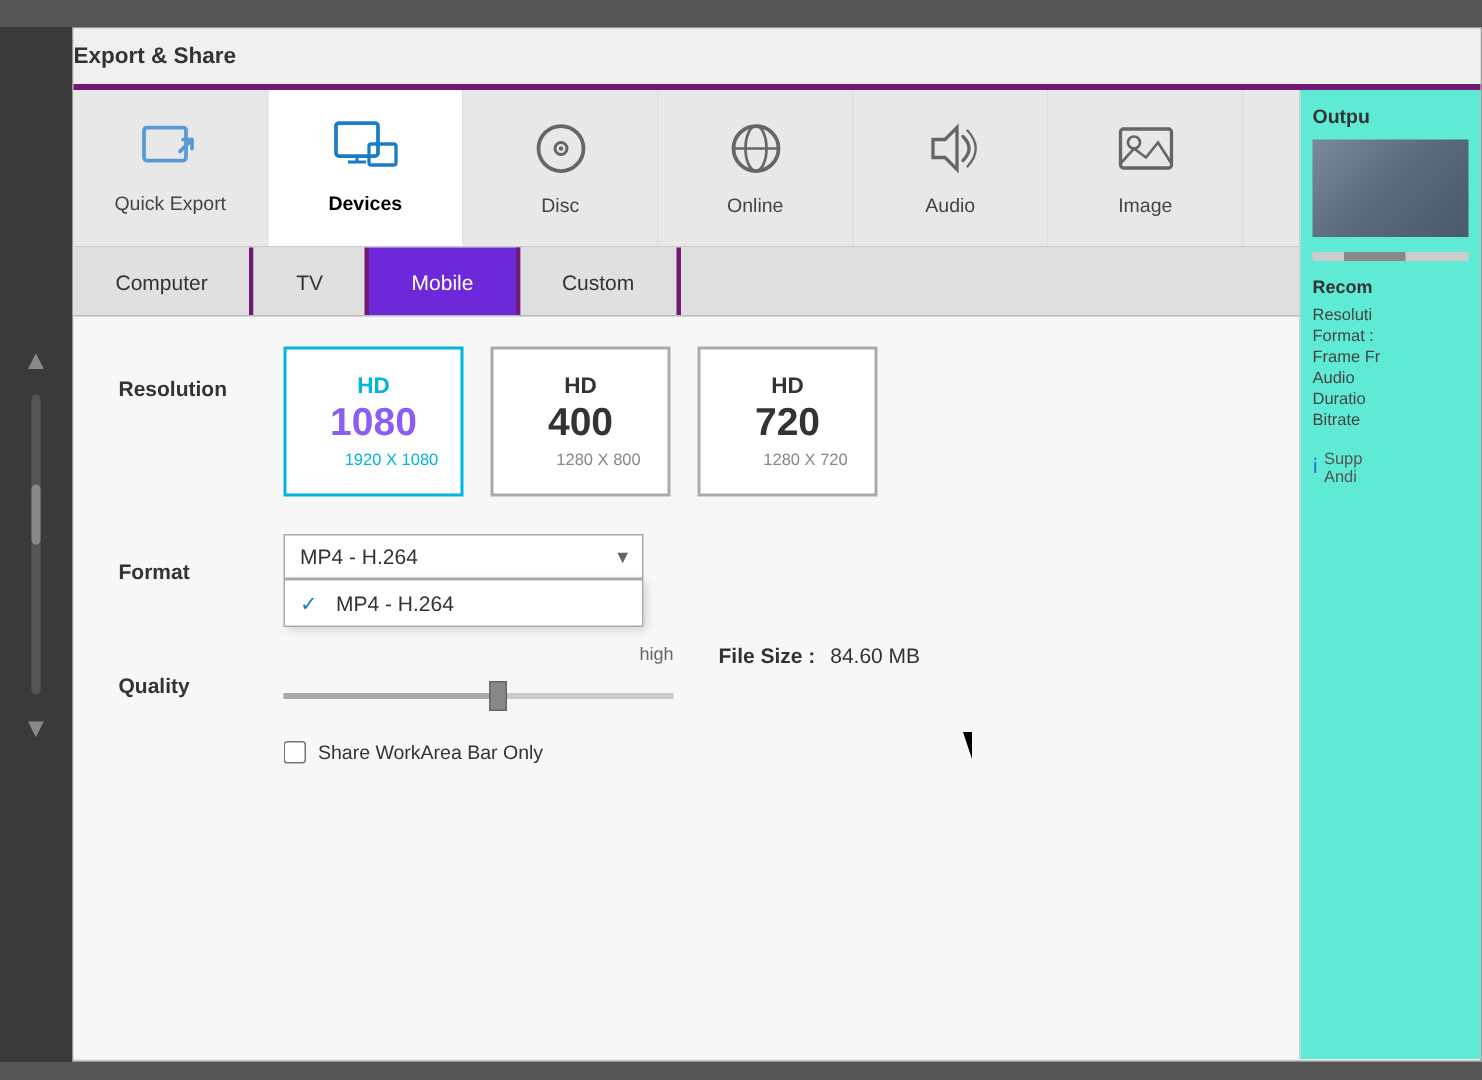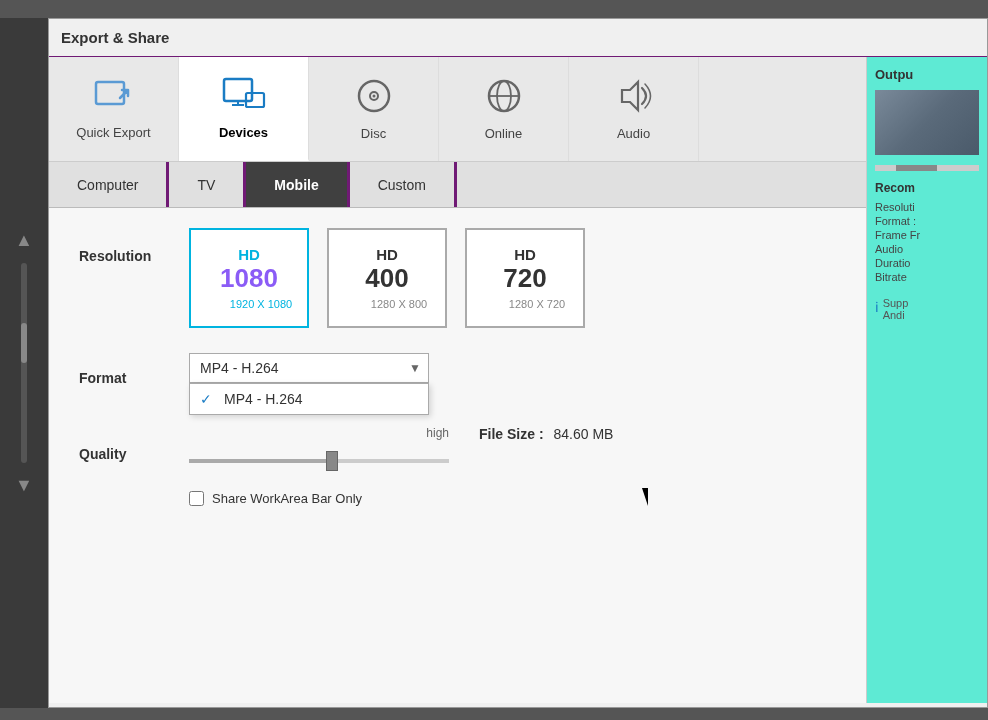--- a/index.html
+++ b/index.html
@@ -17,25 +17,25 @@
       top: 18px;
       left: 48px;
       width: 940px;
       height: 690px;
       background: #f0f0f0;
       border: 1px solid #999;
     }
 
     .title-bar {
       background: #f0f0f0;
-      padding: 10px 12px;
+      padding: 10px 0;
       font-size: 15px;
       font-weight: bold;
       color: #333;
-      border-bottom: 1px solid #701a75;
+      border-bottom: 4px solid #701a75;
     }
 
     .content-area {
       display: flex;
       height: calc(100% - 42px);
     }
 
     .left-panel {
       flex: 1;
       background: #f7f7f7;
@@ -108,23 +108,23 @@
       justify-content: center;
       padding: 0 28px;
       cursor: pointer;
       font-size: 14px;
       color: #333;
       border-right: 3px solid #701a75;
       background: #e0e0e0;
     }
 
     .sub-tab.active {
-      background: #404040;
+      background: #6d28d9;
       color: #fff;
-      font-weight: bold;
+      font-weight: normal;
       justify-content: flex-end;
     }
 
     
     .main-content {
       padding: 20px 30px;
     }
 
     
     .section-row {
@@ -513,20 +513,30 @@
           <span class="tab-icon">
             <svg width="36" height="36" viewBox="0 0 36 36" fill="none">
               <polygon points="6,12 14,12 22,4 22,32 14,24 6,24" fill="none" stroke="#666" stroke-width="2.2"></polygon>
               <path d="M26 10 Q34 18 26 26" stroke="#666" stroke-width="2.2" fill="none" stroke-linecap="round"></path>
               <path d="M29 6 Q40 18 29 30" stroke="#666" stroke-width="1.5" fill="none" stroke-linecap="round"></path>
             </svg>
           </span>
           <span>Audio</span>
         </div>
 
+        <div class="icon-tab">
+          <span class="tab-icon">
+            <svg width="40" height="36" viewBox="0 0 40 36" fill="none">
+              <rect x="3" y="5" width="34" height="26" rx="2" fill="none" stroke="#666" stroke-width="2.2"></rect>
+              <circle cx="12" cy="14" r="4" fill="none" stroke="#666" stroke-width="1.8"></circle>
+              <polyline points="3,28 12,18 20,24 28,14 37,28" fill="none" stroke="#666" stroke-width="1.8"></polyline>
+            </svg>
+          </span>
+          <span>Image</span>
+        </div>
       </div>
 
       <div class="sub-tabs">
         <div class="sub-tab">
           <span>Computer</span>
         </div>
         <div class="sub-tab">
           <span>TV</span>
         </div>
         <div class="sub-tab active">

